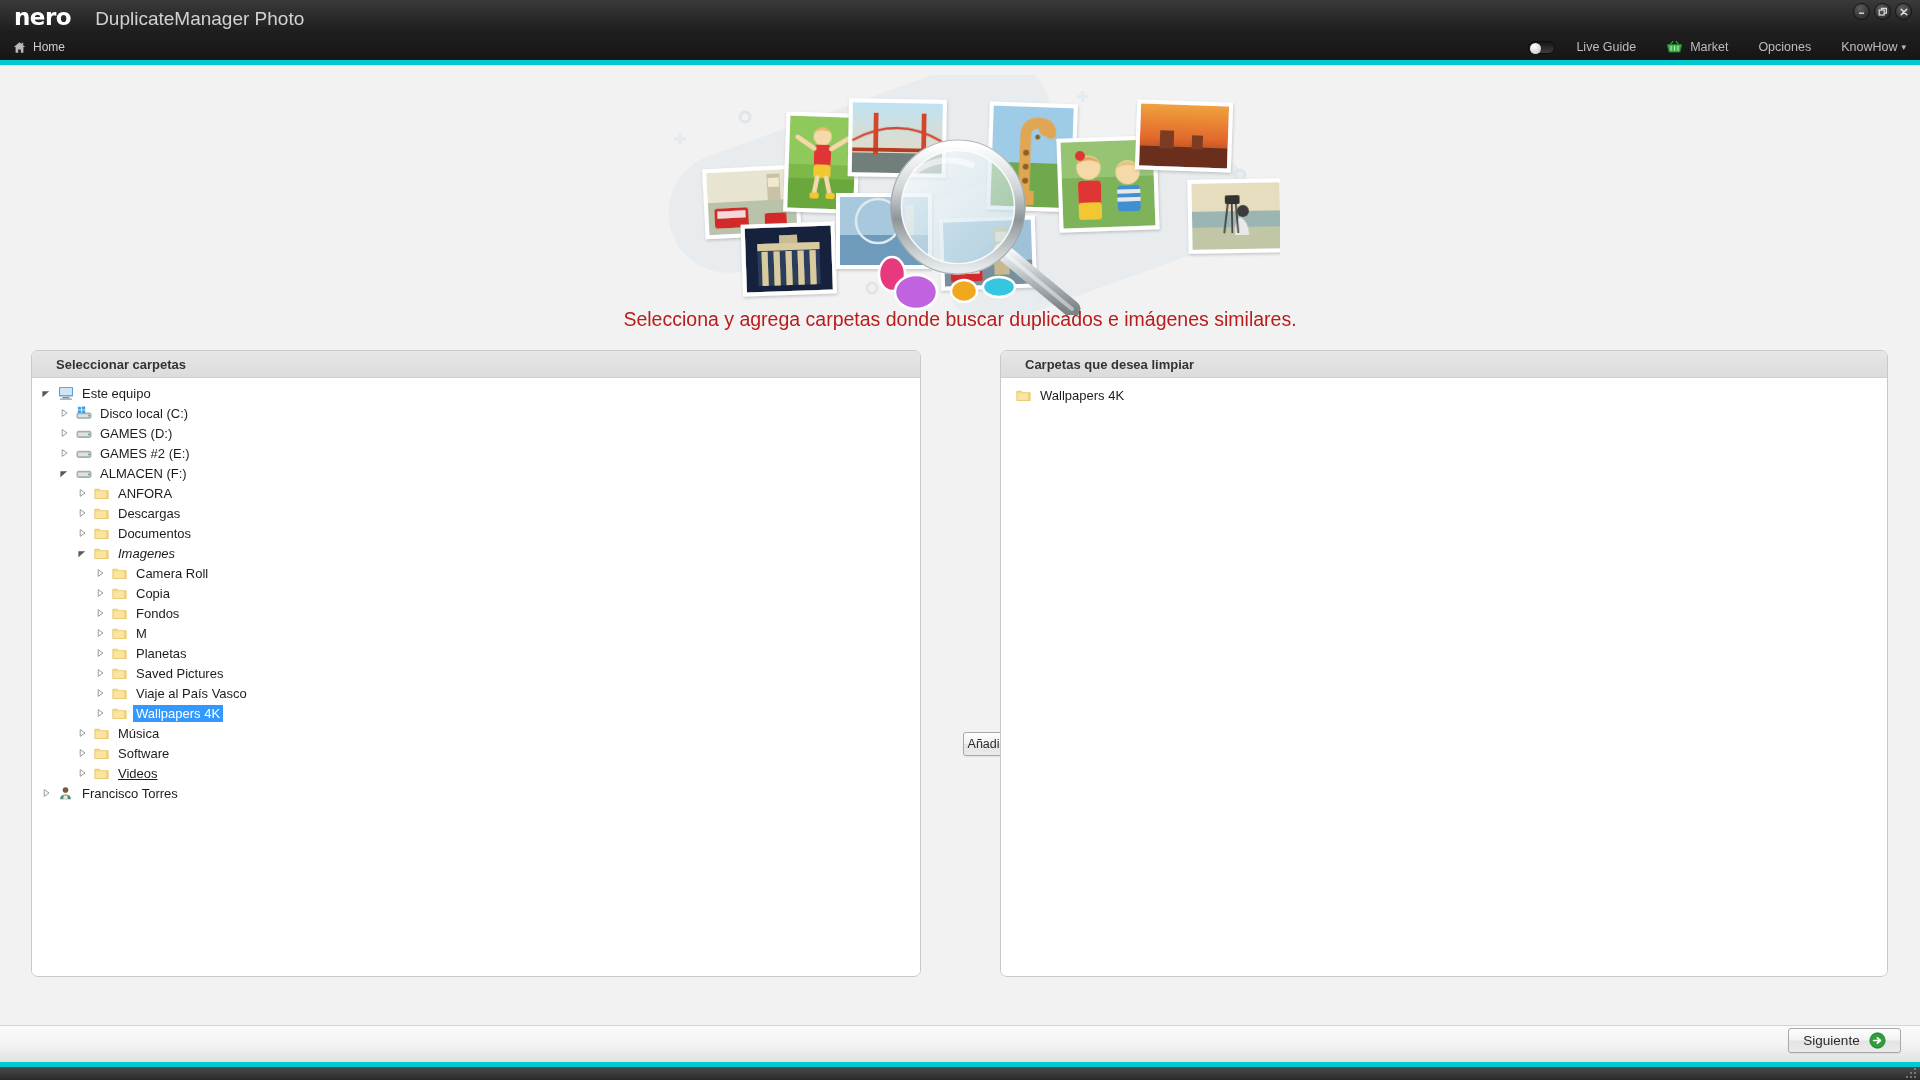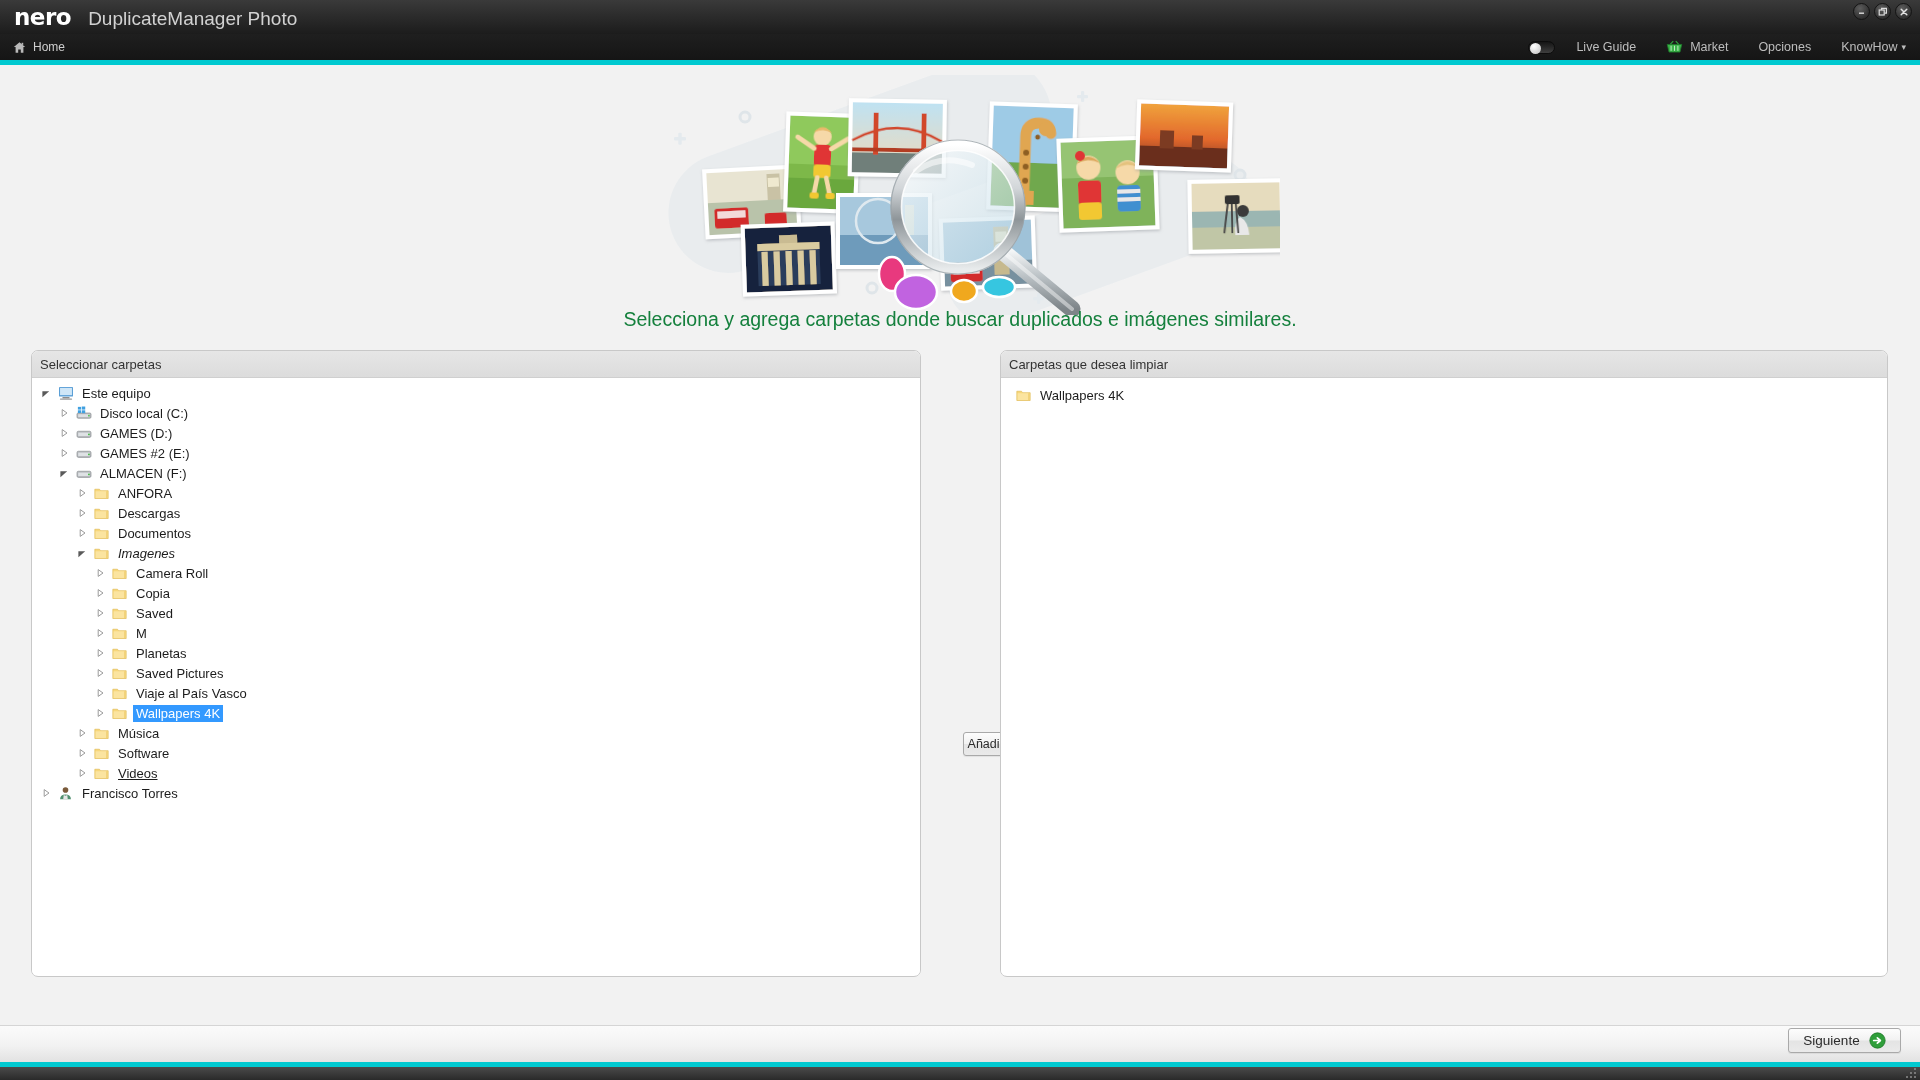--- a/index.html
+++ b/index.html
@@ -10,21 +10,21 @@
     background: #f2f2f2;
   }
 
   
   .titlebar {
     position: absolute; left: 0; top: 0; width: 1920px; height: 34px;
     background: linear-gradient(to bottom, #3a3a3a 0%, #2c2c2c 45%, #1c1c1c 100%);
     display: flex; align-items: center;
   }
   .brand {
-    display: flex; align-items: baseline; gap: 17px;
+    display: flex; align-items: baseline; gap: 24px;
     margin-left: 14px;
   }
   .brand-nero {
     font-family: "DejaVu Sans", sans-serif;
     font-weight: 700; font-size: 23px; color: #ffffff;
     letter-spacing: -0.5px;
   }
   .brand-app {
     font-size: 19px; color: #d2d2d2; font-weight: 400;
   }
@@ -84,39 +84,39 @@
   }
 
   .hero {
     position: absolute; left: 0; top: 0; width: 1920px; height: 250px;
   }
   .hero-svg { position: absolute; left: 640px; top: 10px; }
 
   .headline {
     position: absolute; left: 0; top: 243px; width: 1920px;
     text-align: center;
-    font-size: 19.5px; color: #15803d; font-weight: 400;
+    font-size: 19.5px; color: #b91c1c; font-weight: 400;
   }
 
   
   .panel {
     position: absolute;
     background: #ffffff;
     border: 1px solid #c8c8c8;
     border-radius: 7px;
     overflow: hidden;
   }
   .panel-left  { left: 31px;  top: 285px; width: 890px;  height: 627px; }
   .panel-right { left: 1000px; top: 285px; width: 888px; height: 627px; }
   .panel-head {
     height: 27px; background: linear-gradient(to bottom,#e6e6e6,#dcdcdc);
     border-bottom: 1px solid #cfcfcf;
     display: flex; align-items: center;
-    padding-left: 8px;
-    font-size: 13px; font-weight: normal; color: #333;
+    padding-left: 24px;
+    font-size: 13px; font-weight: bold; color: #333;
   }
   .panel-body { position: relative; height: calc(100% - 28px); background:#fff; }
 
   
   .tree { padding-top: 5px; font-size: 13px; color: #1c1c1c; }
   .trow {
     height: 20px; display: flex; align-items: center; gap: 5px;
     padding-left: 8px; white-space: nowrap;
   }
   .twist {
@@ -617,21 +617,21 @@
                 <path d="M3.2 1.6 L8 5 L3.2 8.4 Z" fill="none" stroke="#9b9b9b" stroke-width="1"></path>
               </svg>
             </span>
             <span class="ticon">
               <svg width="15" height="13" viewBox="0 0 16 14">
                 <path d="M0.8 2.4 h5 l1.4 1.6 h8 v8.4 h-14.4 z" fill="#f7d77a" stroke="#e0ba53" stroke-width="0.7"></path>
                 <path d="M1.6 4.6 h12.8 v7.2 h-12.8 z" fill="#fbe4a0"></path>
                 <path d="M13.2 4.6 v7.2 h1.2 v-7.2 z" fill="#edc969"></path>
               </svg>
             </span>
-            <span class="tlabel">Saved</span>
+            <span class="tlabel">Fondos</span>
           </div>
           <div class="trow" style="padding-left: 62px;">
             <span class="twist">
               <svg width="10" height="10" viewBox="0 0 10 10">
                 <path d="M3.2 1.6 L8 5 L3.2 8.4 Z" fill="none" stroke="#9b9b9b" stroke-width="1"></path>
               </svg>
             </span>
             <span class="ticon">
               <svg width="15" height="13" viewBox="0 0 16 14">
                 <path d="M0.8 2.4 h5 l1.4 1.6 h8 v8.4 h-14.4 z" fill="#f7d77a" stroke="#e0ba53" stroke-width="0.7"></path>

